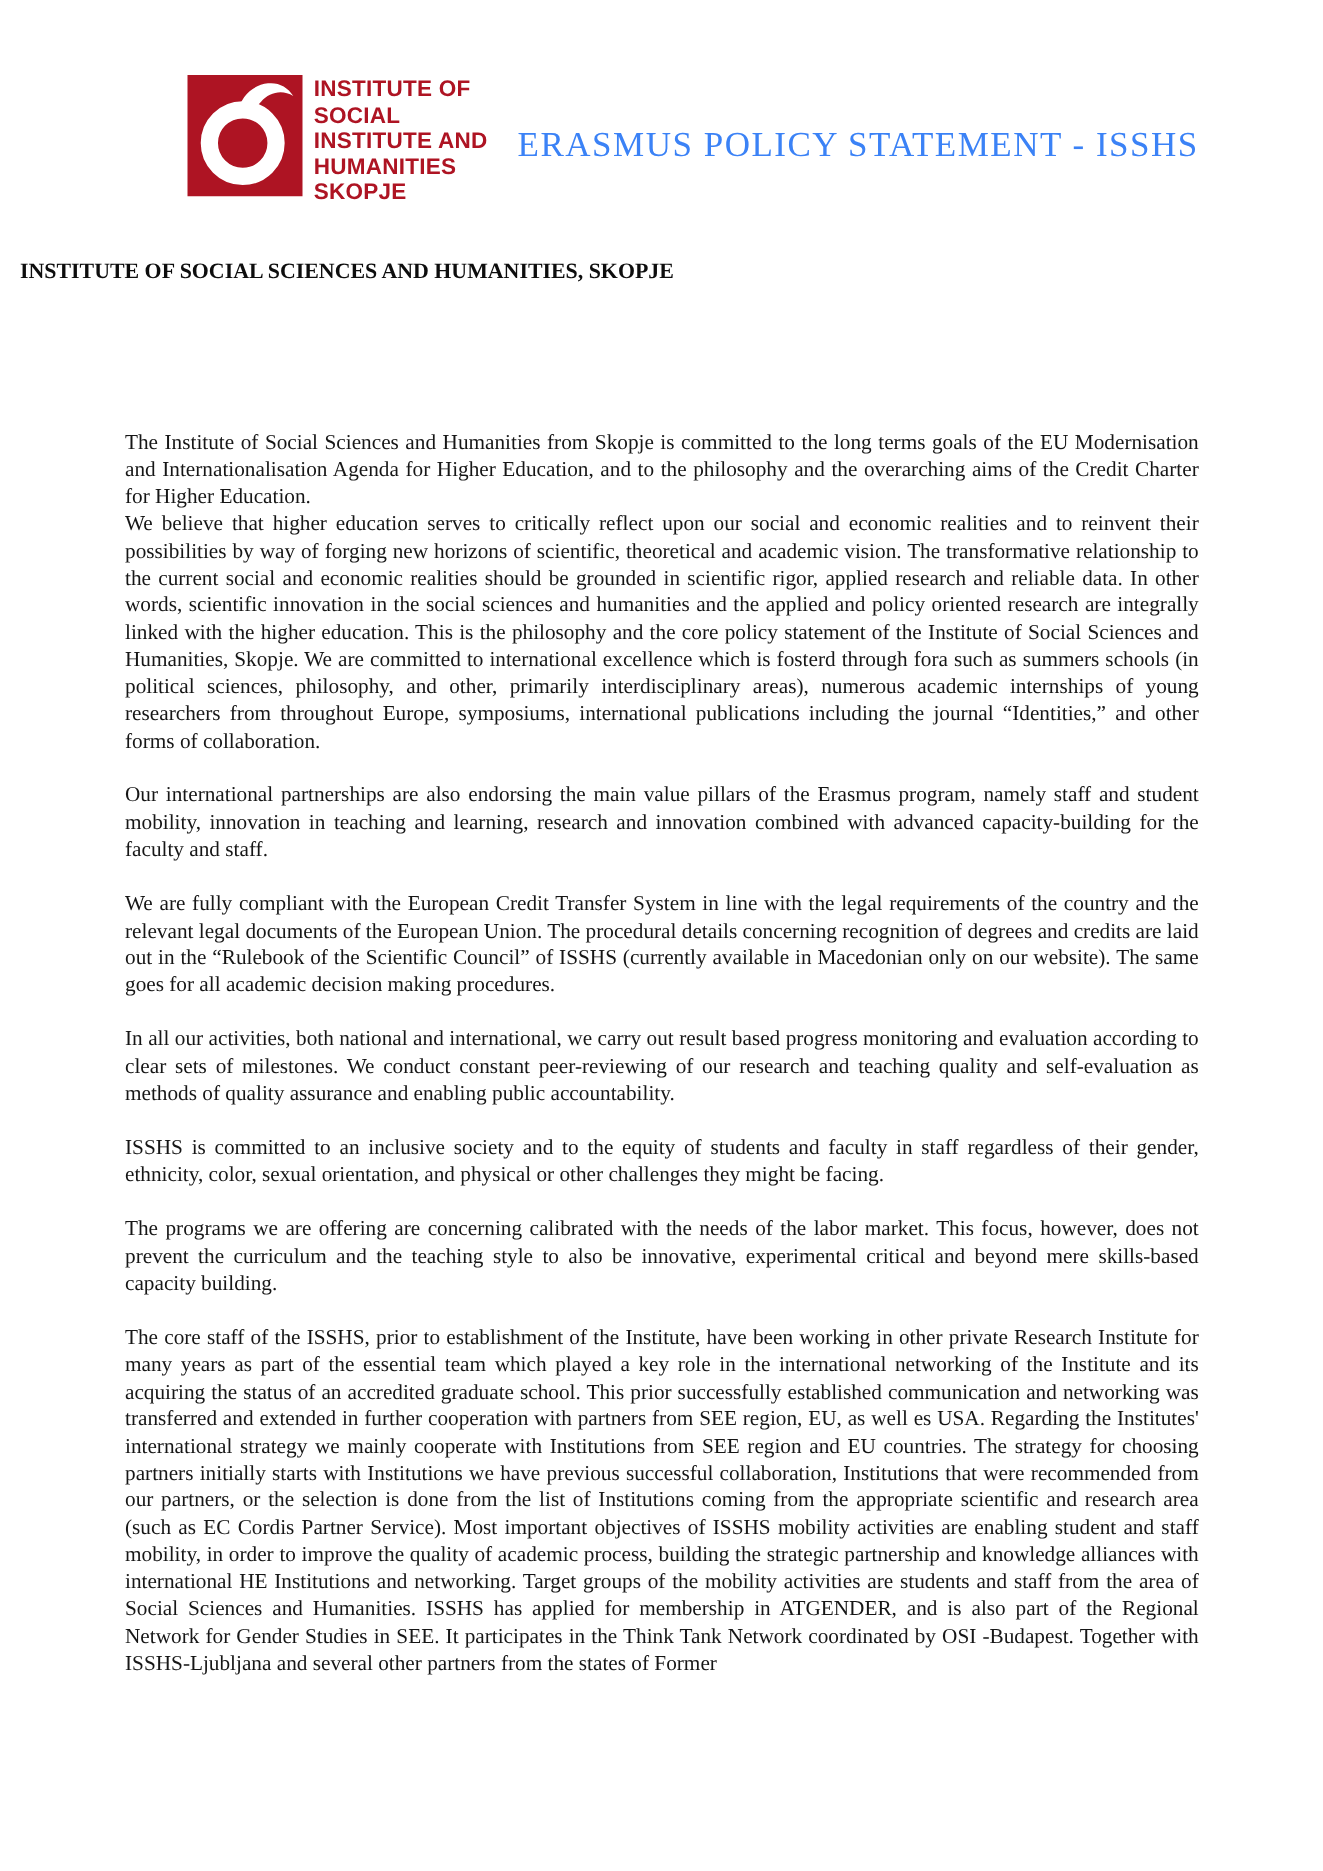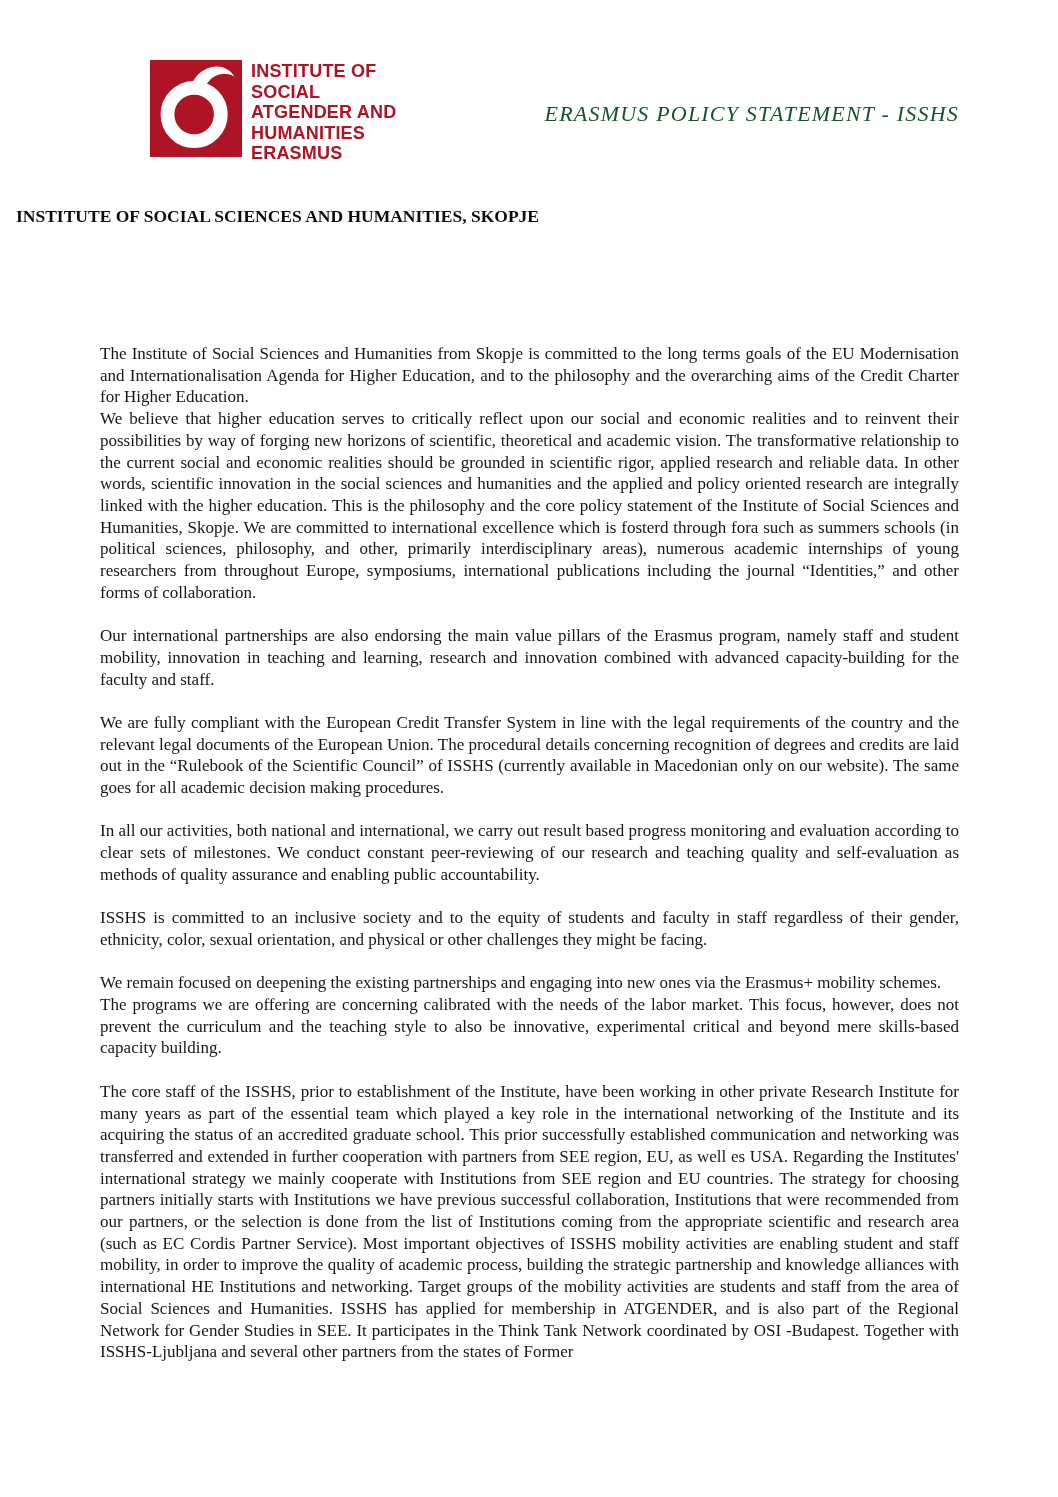--- a/index.html
+++ b/index.html
@@ -27,25 +27,24 @@
     font-weight:bold;
     font-size:18px;
     line-height:20.5px;
     color:#AE1423;
     letter-spacing:.2px;
     white-space:nowrap;
   }
   .watermark{
     position:absolute;top:101px;right:99px;
     font-family:"Liberation Serif", serif;
-    font-size:22px;
+    font-size:28px;
     letter-spacing:1.2px;
-    color:#14532d;
+    color:#3b82f6;
     white-space:nowrap;
-    font-style:italic;
   }
   
   .doc-title{
     position:absolute;left:16px;width:100%;
     text-align:left;
     font-weight:bold;
     font-size:17.5px;
     color:#0d0d0d;
   }
   .doc-title.t1{top:206px;}
@@ -69,23 +68,23 @@
   <div class="logo">
     <div class="logo-mark">
       <svg viewBox="0 0 100 105" xmlns="http://www.w3.org/2000/svg" aria-hidden="true">
         <circle cx="48" cy="59" r="29" fill="none" stroke="#ffffff" stroke-width="15"></circle>
         <path d="M44 32 C46 18 58 8 70 7 C79 6 87 10 92 18 C82 12 71 15 64 23 C59 28 57 33 56 38 Z" fill="#ffffff"></path>
       </svg>
     </div>
     <div class="logo-text">
       <div>INSTITUTE OF</div>
       <div>SOCIAL</div>
-      <div>ATGENDER AND</div>
+      <div>INSTITUTE AND</div>
       <div>HUMANITIES</div>
-      <div>ERASMUS</div>
+      <div>SKOPJE</div>
     </div>
   </div>
 
   <div class="watermark">ERASMUS POLICY STATEMENT - ISSHS</div>
 
   <div class="doc-title t1">INSTITUTE OF SOCIAL SCIENCES AND HUMANITIES, SKOPJE</div>
 
   <div class="body-text">
     <div class="para-block">
       <p>The Institute of Social Sciences and Humanities from Skopje is committed to the long terms goals of the EU Modernisation and Internationalisation Agenda for Higher Education, and to the philosophy and the overarching aims of the Credit Charter for Higher Education.</p>
@@ -97,21 +96,20 @@
     <div class="para-block">
       <p>We are fully compliant with the European Credit Transfer System in line with the legal requirements of the country and the relevant legal documents of the European Union. The procedural details concerning recognition of degrees and credits are laid out in the “Rulebook of the Scientific Council” of ISSHS (currently available in Macedonian only on our website). The same goes for all academic decision making procedures.</p>
     </div>
     <div class="para-block">
       <p>In all our activities, both national and international, we carry out result based progress monitoring and evaluation according to clear sets of milestones. We conduct constant peer-reviewing of our research and teaching quality and self-evaluation as methods of quality assurance and enabling public accountability.</p>
     </div>
     <div class="para-block">
       <p>ISSHS is committed to an inclusive society and to the equity of students and faculty in staff regardless of their gender, ethnicity, color, sexual orientation, and physical or other challenges they might be facing.</p>
     </div>
     <div class="para-block">
-      <p>We remain focused on deepening the existing partnerships and engaging into new ones via the Erasmus+ mobility schemes.</p>
       <p>The programs we are offering are concerning calibrated with the needs of the labor market. This focus, however, does not prevent the curriculum and the teaching style to also be innovative, experimental critical and beyond mere skills-based capacity building.</p>
     </div>
     <div class="para-block">
       <p>The core staff of the ISSHS, prior to establishment of the Institute, have been working in other private Research Institute for many years as part of the essential team which played a key role in the international networking of the Institute and its acquiring the status of an accredited graduate school. This prior successfully established communication and networking was transferred and extended in further cooperation with partners from SEE region, EU, as well es USA. Regarding the Institutes' international strategy we mainly cooperate with Institutions from SEE region and EU countries. The strategy for choosing partners initially starts with Institutions we have previous successful collaboration, Institutions that were recommended from our partners, or the selection is done from the list of Institutions coming from the appropriate scientific and research area (such as EC Cordis Partner Service). Most important objectives of ISSHS mobility activities are enabling student and staff mobility, in order to improve the quality of academic process, building the strategic partnership and knowledge alliances with international HE Institutions and networking. Target groups of the mobility activities are students and staff from the area of Social Sciences and Humanities. ISSHS has applied for membership in ATGENDER, and is also part of the Regional Network for Gender Studies in SEE. It participates in the Think Tank Network coordinated by OSI -Budapest. Together with ISSHS-Ljubljana and several other partners from the states of Former</p>
     </div>
   </div>
 
 </div>
 
 </body></html>

